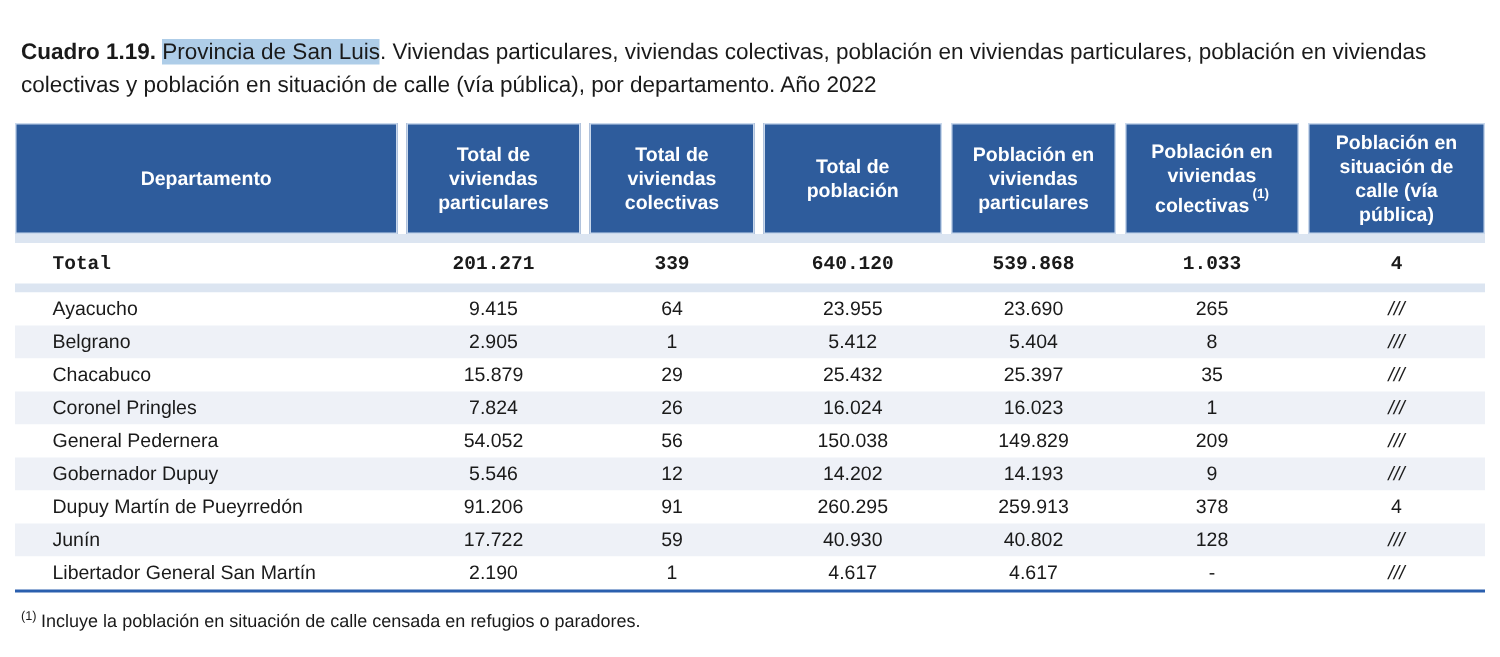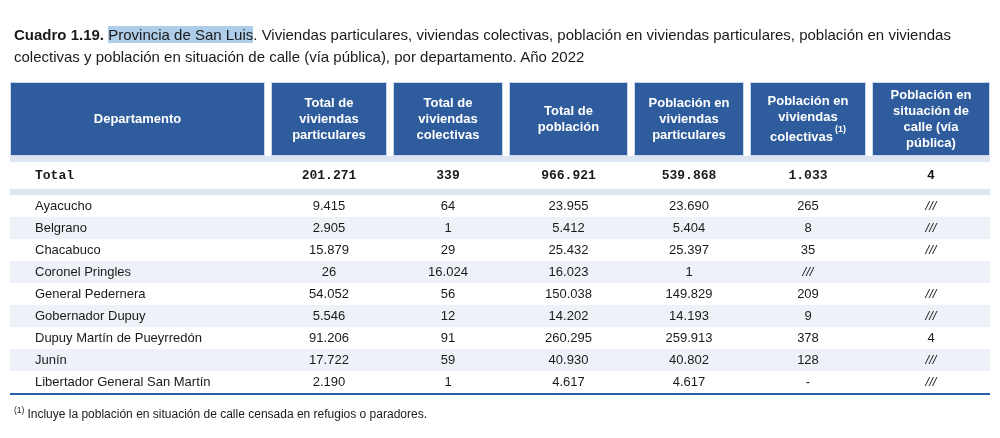--- a/index.html
+++ b/index.html
@@ -122,21 +122,21 @@
     <div class="cell">
         <span>Población en situación de calle (vía pública)</span>
       </div>
   </div>
   <div class="strip"></div>
   <div id="tbody">
       <div class="trow grid-row total-row">
         <div class="cell cell-dept">Total</div>
         <div class="cell cell-num">201.271</div>
         <div class="cell cell-num">339</div>
-        <div class="cell cell-num">966.921</div>
+        <div class="cell cell-num">640.120</div>
         <div class="cell cell-num">539.868</div>
         <div class="cell cell-num">1.033</div>
         <div class="cell cell-num">4</div>
       </div>
       <div class="strip"></div>
       <div class="trow grid-row dept-row">
         <div class="cell cell-dept">Ayacucho</div>
         <div class="cell cell-num">9.415</div>
         <div class="cell cell-num">64</div>
         <div class="cell cell-num">23.955</div>
@@ -157,20 +157,21 @@
         <div class="cell cell-dept">Chacabuco</div>
         <div class="cell cell-num">15.879</div>
         <div class="cell cell-num">29</div>
         <div class="cell cell-num">25.432</div>
         <div class="cell cell-num">25.397</div>
         <div class="cell cell-num">35</div>
         <div class="cell cell-num slash">///</div>
       </div>
       <div class="trow grid-row dept-row alt">
         <div class="cell cell-dept">Coronel Pringles</div>
+        <div class="cell cell-num">7.824</div>
         <div class="cell cell-num">26</div>
         <div class="cell cell-num">16.024</div>
         <div class="cell cell-num">16.023</div>
         <div class="cell cell-num">1</div>
         <div class="cell cell-num slash">///</div>
       </div>
       <div class="trow grid-row dept-row">
         <div class="cell cell-dept">General Pedernera</div>
         <div class="cell cell-num">54.052</div>
         <div class="cell cell-num">56</div>

